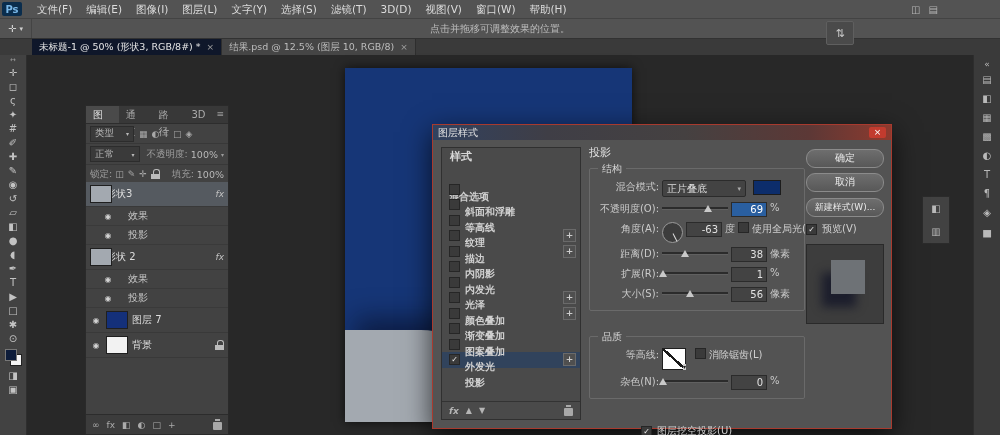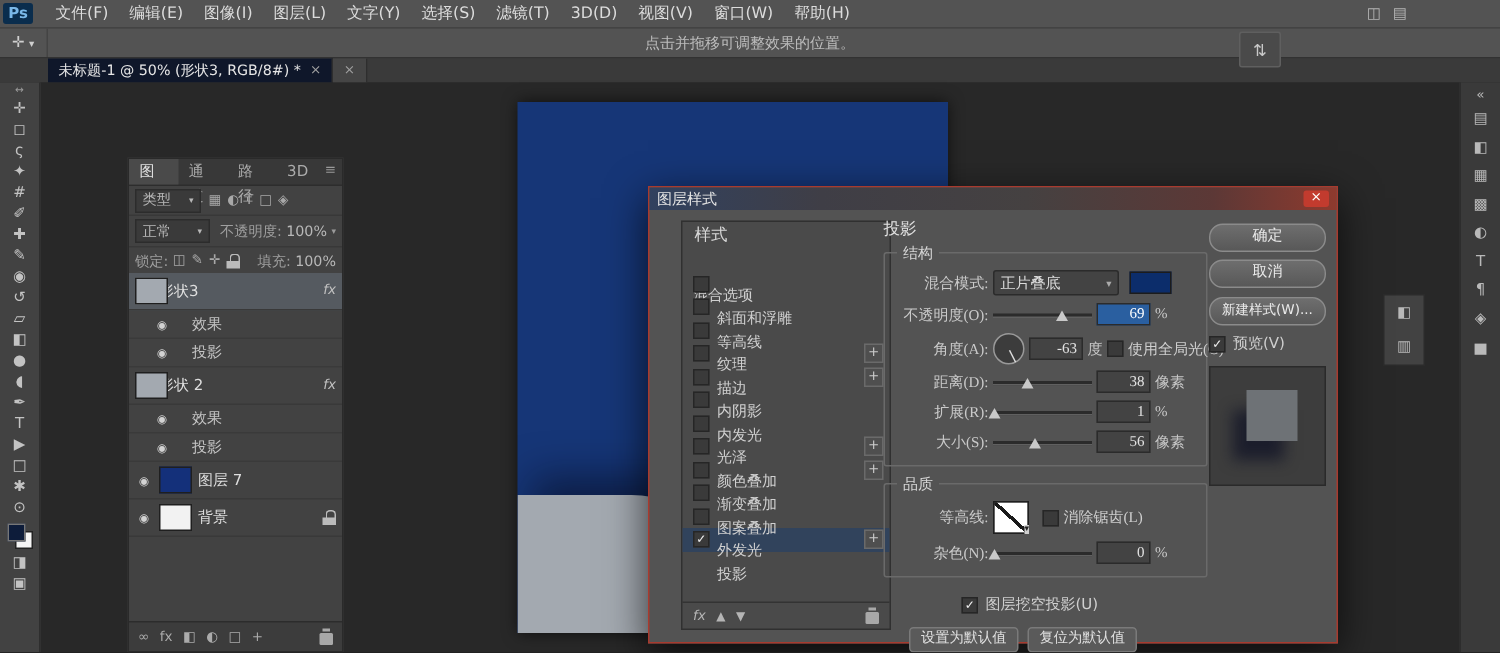--- a/index.html
+++ b/index.html
@@ -77,38 +77,38 @@
   .trash-icon{position:relative;width:9px;height:11px;display:inline-block;margin-left:auto;}
   .trash-icon::before{content:"";position:absolute;top:3px;left:0;width:9px;height:8px;background:#a8a8a8;border-radius:1px;}
   .trash-icon::after{content:"";position:absolute;top:0;left:2px;width:5px;height:2px;background:#a8a8a8;}
   
   .dialog{position:absolute;left:432px;top:124px;width:458px;height:303px;background:#535353;
           border:1px solid #a83a2e;box-shadow:0 8px 26px rgba(0,0,0,.7);z-index:10;}
   .dlg-title{height:15px;display:flex;align-items:center;padding:0 5px;font-size:10px;color:#e4e4e4;
              background:linear-gradient(90deg,#31415f 0%,#3f3e46 25%,#454141 55%,#5c3836 82%,#8e3a2e 100%);}
   .dlg-close{margin-left:auto;width:17px;height:11px;background:#c23b2e;color:#fff;font-size:9px;line-height:11px;
              text-align:center;border-radius:2px;}
-  .styles-col{position:absolute;left:21px;top:22px;width:138px;bottom:8px;background:#4a4a4a;border:1px solid #303030;}
+  .styles-col{position:absolute;left:8px;top:22px;width:138px;bottom:8px;background:#4a4a4a;border:1px solid #303030;font-weight:bold;}
   .styles-header{height:18px;line-height:18px;padding-left:8px;font-size:11px;color:#d8d8d8;}
   .style-row{height:15.5px;display:flex;align-items:center;gap:5px;padding:0 4px 0 7px;font-size:10px;color:#d0d0d0;}
   .style-row.selected{background:#31435c;}
   .style-label{flex:1;white-space:nowrap;overflow:hidden;margin-top:46px;}
   .cb{width:9px;height:9px;background:#3a3a3a;border:1px solid #262626;font-size:8px;line-height:9px;text-align:center;
       color:#efefef;flex-shrink:0;display:inline-block;}
   .plusbox{width:11px;height:11px;border:1px solid #6a6a6a;background:#4f4f4f;color:#ccc;font-size:9px;line-height:10px;
            text-align:center;flex-shrink:0;}
   .styles-footer{position:absolute;bottom:0;left:0;right:0;height:17px;border-top:1px solid #333;display:flex;
                  align-items:center;gap:7px;padding:0 7px;color:#b5b5b5;}
   .sf-icon{font-size:8px;}
   .sf-icon.fx{font-size:9px;font-style:italic;}
   .settings-col{position:absolute;left:156px;top:20px;width:216px;bottom:8px;}
   .panel-title{font-size:11px;color:#e2e2e2;margin-bottom:8px;}
-  .group{position:relative;border:1px solid #6a6a6a;border-radius:2px;padding:11px 7px 6px;margin-bottom:11px;}
+  .group{position:relative;border:1px solid #6a6a6a;border-radius:2px;padding:11px 7px 6px;margin-bottom:25px;}
   .group-legend{position:absolute;top:-7px;left:8px;background:#535353;padding:0 4px;font-size:10px;color:#d6d6d6;}
-  .frow{display:flex;align-items:center;gap:3px;margin-bottom:5px;font-family:Liberation Serif, serif;}
+  .frow{display:flex;align-items:flex-start;gap:3px;margin-bottom:5px;}
   .flabel{width:62px;text-align:right;font-size:10px;color:#cacaca;flex-shrink:0;white-space:nowrap;}
   .dd{height:15px;background:#434343;border:1px solid #2b2b2b;border-radius:2px;display:flex;align-items:center;
       justify-content:space-between;padding:0 4px;font-size:10px;color:#ddd;width:74px;flex-shrink:0;}
   .dd .arrow{font-size:7px;color:#aaa;}
   .color-swatch{width:26px;height:13px;background:#0c2d6b;border:1px solid #1c1c1c;margin-left:4px;}
   .slider{position:relative;width:66px;height:12px;flex-shrink:0;}
   .slider .track{position:absolute;left:0;right:0;top:5px;height:2px;background:#2b2b2b;border-bottom:1px solid #606060;}
   .sthumb{position:absolute;top:3px;left:0;width:0;height:0;border-left:4px solid transparent;border-right:4px solid transparent;
           border-bottom:7px solid #c9c9c9;transform:translateX(-4px);}
   .valbox{width:28px;height:13px;background:#434343;border:1px solid #2b2b2b;font-size:10px;color:#e2e2e2;
@@ -177,20 +177,21 @@
   </div>
   <div class="appbar-btn">⇅</div>
 
   <div class="tabsbar">
     <div style="display:flex;" id="doc-tabs">
         <div class="doc-tab active">
           <span class="tab-label">未标题-1 @ 50% (形状3, RGB/8#) *</span>
           <span class="tab-close">×</span>
         </div>
         <div class="doc-tab">
+          <span class="tab-label">结果.psd @ 12.5% (图层 10, RGB/8)</span>
           <span class="tab-close">×</span>
         </div>
       </div>
   </div>
 
   <div class="toolstrip">
     <div class="strip-header">↔</div>
     <div class="tool-list" id="tool-list">
         <div class="tool">✛</div>
         <div class="tool">◻</div>

